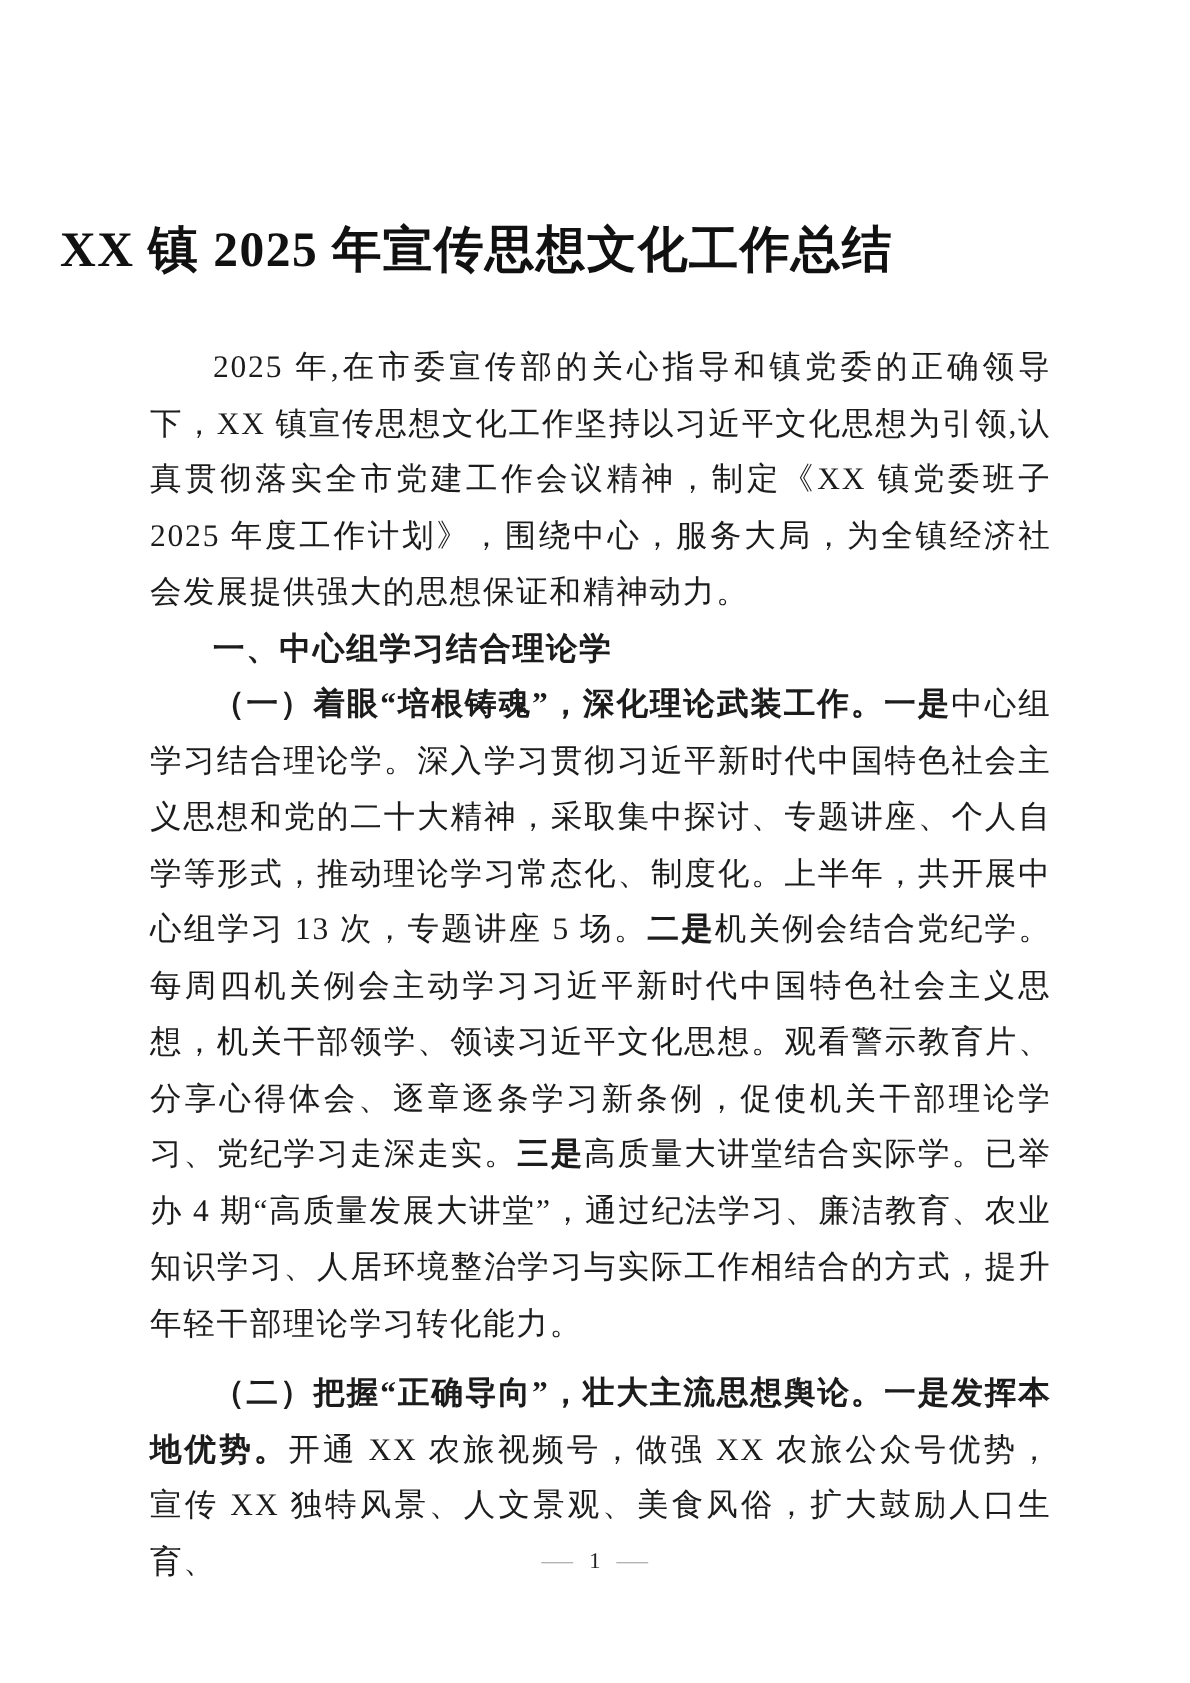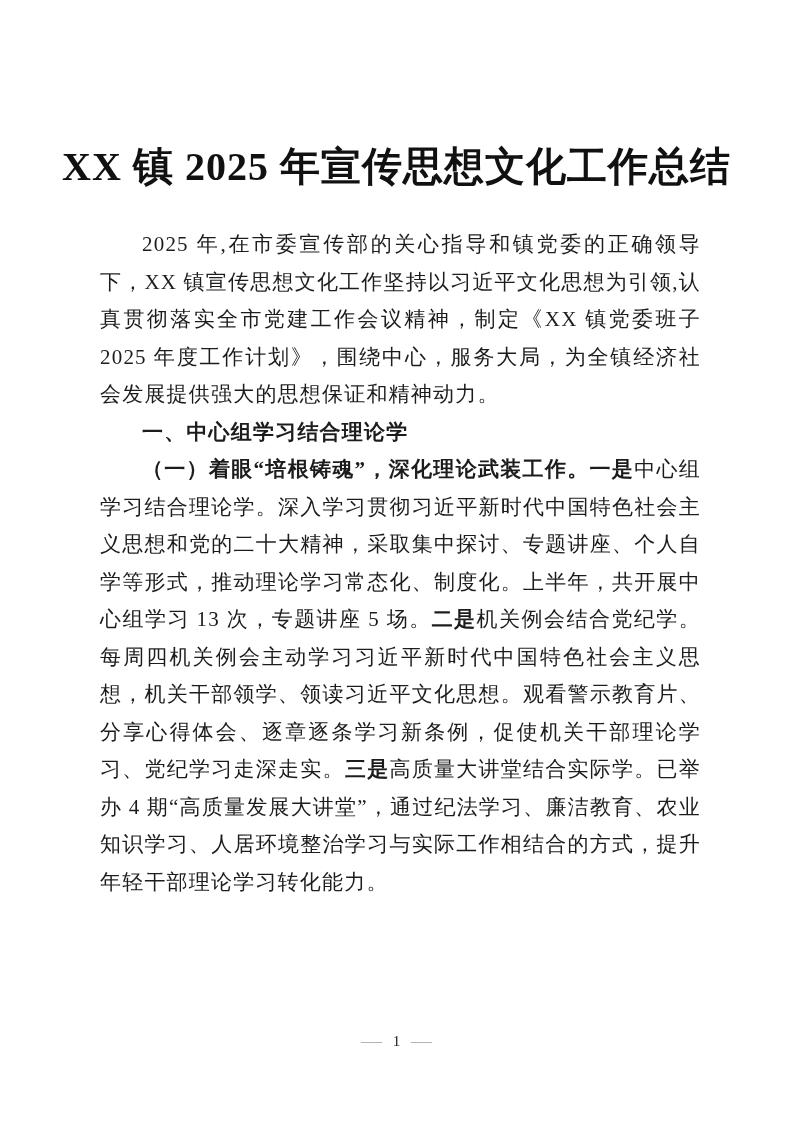--- a/index.html
+++ b/index.html
@@ -13,22 +13,21 @@
     height: 1122px;
     margin: 0 auto;
     background: #ffffff;
     overflow: hidden;
     font-family: "Liberation Serif", "DejaVu Serif", serif;
     color: #1c1c1c;
   }
   .doc-title {
     margin: 0;
     padding: 146px 40px 0 40px;
-    text-align: center;
-    font-size: 40px;
+    font-size: 33px;
     line-height: 42px;
     font-weight: bold;
     letter-spacing: 1px;
     color: #111111;
   }
   .doc-body {
     margin: 38px 92px 0 100px;
     font-size: 21px;
     line-height: 37.5px;
     letter-spacing: 1.2px;
@@ -72,19 +71,20 @@
 <body>
 
 <div class="page">
 
   <h1 class="doc-title">XX 镇 2025 年宣传思想文化工作总结</h1>
 
   <div class="doc-body">
       <p class="para body"><span class="run">2025 年,在市委宣传部的关心指导和镇党委的正确领导下，XX 镇宣传思想文化工作坚持以习近平文化思想为引领,认真贯彻落实全市党建工作会议精神，制定《XX 镇党委班子 2025 年度工作计划》，围绕中心，服务大局，为全镇经济社会发展提供强大的思想保证和精神动力。</span></p>
       <p class="para heading"><span class="run b">一、中心组学习结合理论学</span></p>
       <p class="para body"><span class="run b">（一）着眼“培根铸魂”，深化理论武装工作。</span><span class="run b">一是</span><span class="run">中心组学习结合理论学。深入学习贯彻习近平新时代中国特色社会主义思想和党的二十大精神，采取集中探讨、专题讲座、个人自学等形式，推动理论学习常态化、制度化。上半年，共开展中心组学习 13 次，专题讲座 5 场。</span><span class="run b">二是</span><span class="run">机关例会结合党纪学。每周四机关例会主动学习习近平新时代中国特色社会主义思想，机关干部领学、领读习近平文化思想。观看警示教育片、分享心得体会、逐章逐条学习新条例，促使机关干部理论学习、党纪学习走深走实。</span><span class="run b">三是</span><span class="run">高质量大讲堂结合实际学。已举办 4 期“高质量发展大讲堂”，通过纪法学习、廉洁教育、农业知识学习、人居环境整治学习与实际工作相结合的方式，提升年轻干部理论学习转化能力。</span></p>
+      <p class="para body spaced"><span class="run b">（二）把握“正确导向”，壮大主流思想舆论。一是发挥本地优势。</span><span class="run">开通 XX 农旅视频号，做强 XX 农旅公众号优势，宣传 XX 独特风景、人文景观、美食风俗，扩大鼓励人口生育、</span></p>
     </div>
 
   <div class="page-footer">
     <span class="footer-dash">—</span><span class="footer-num">1</span><span class="footer-dash">—</span>
   </div>
 
 </div>
 
 </body></html>

